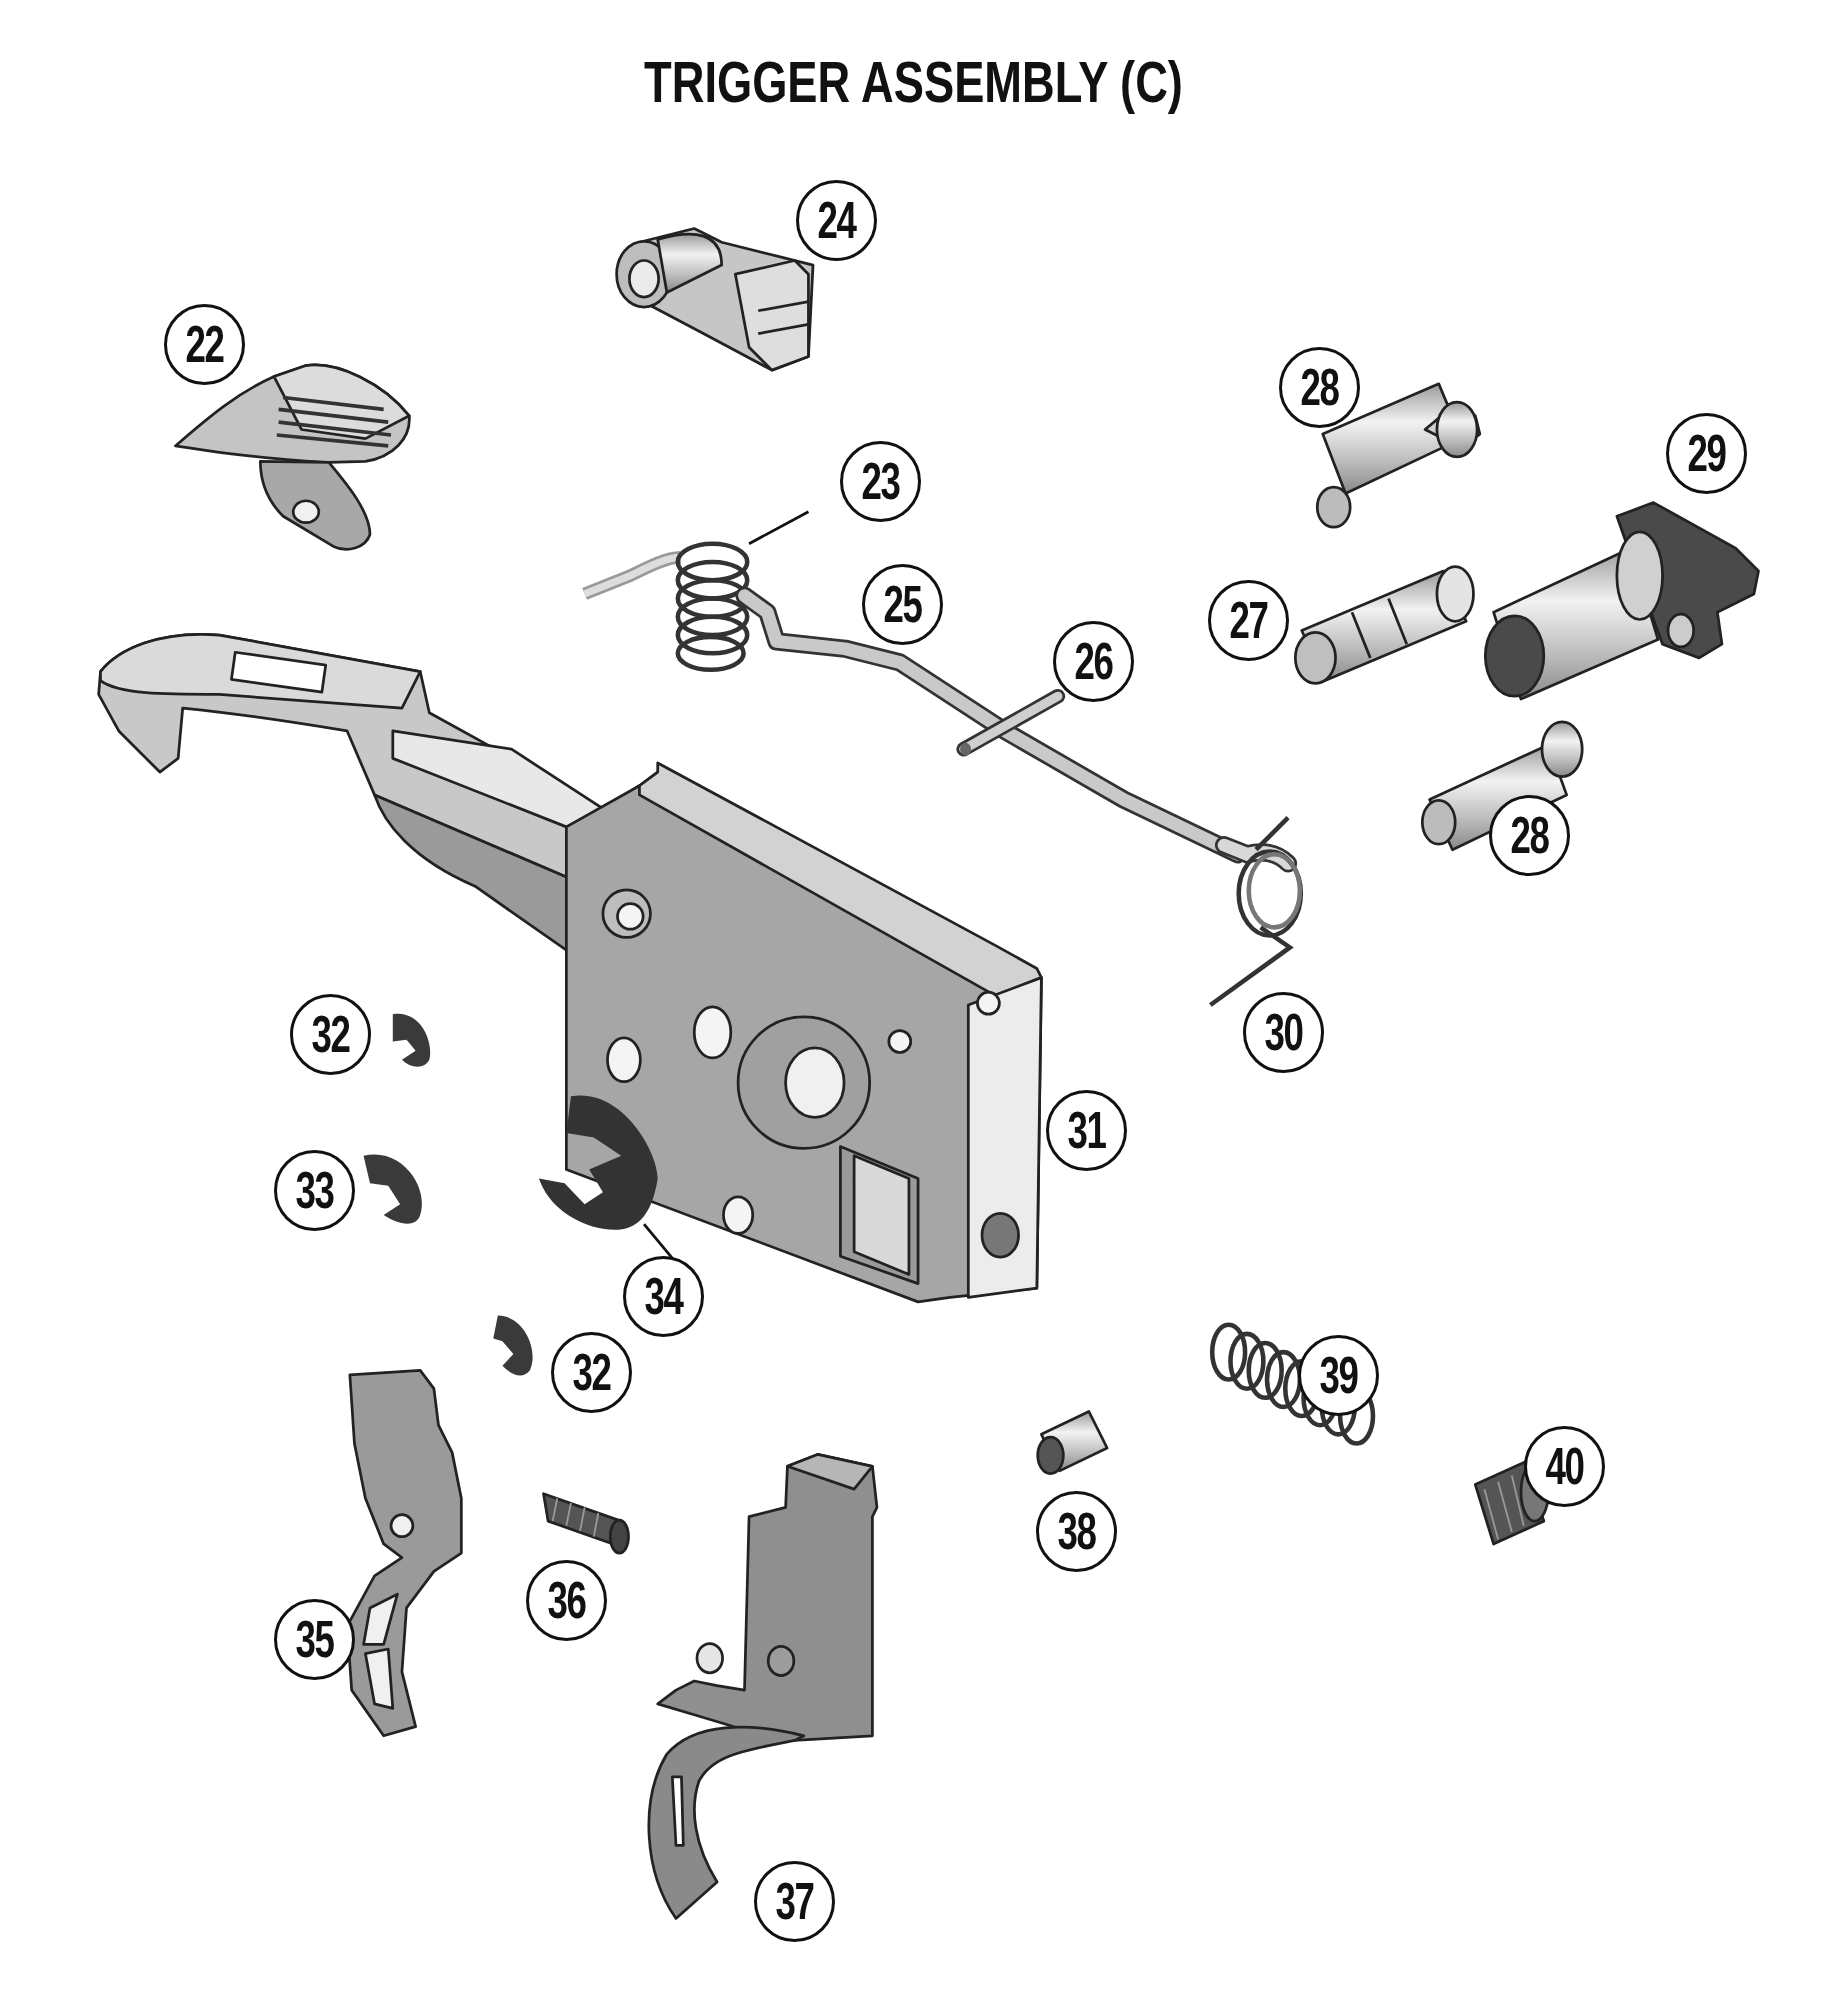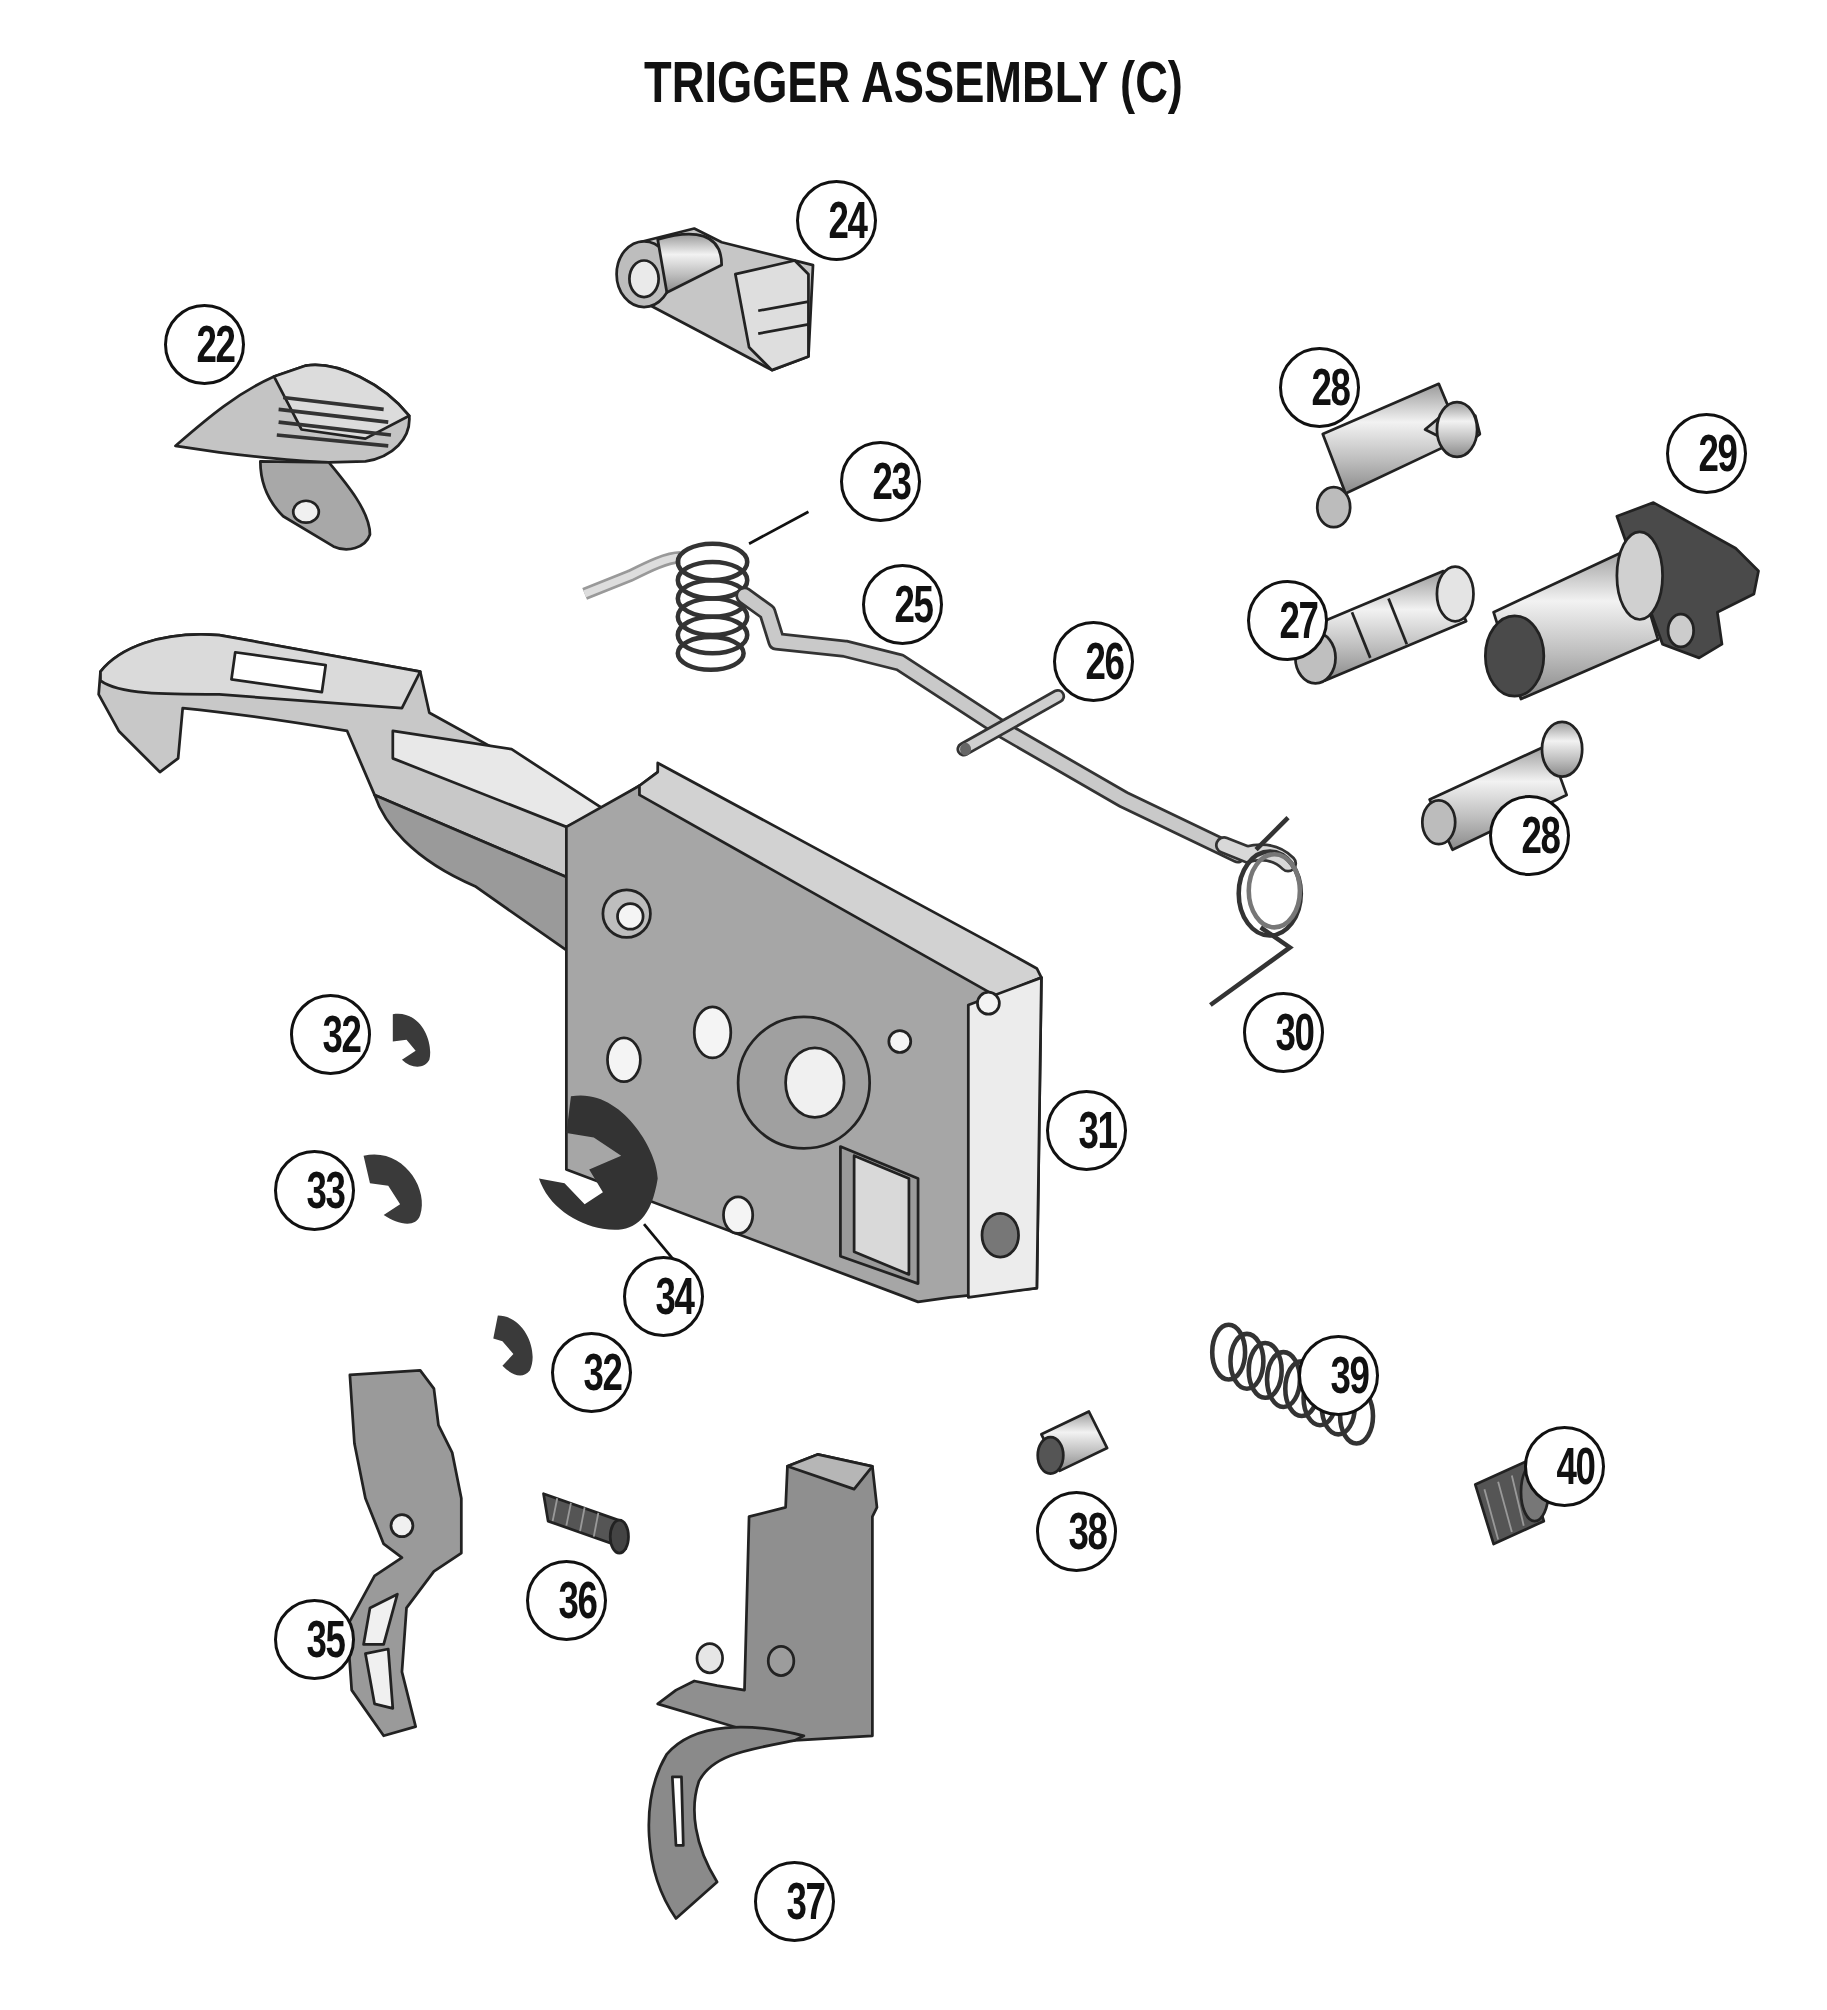--- a/index.html
+++ b/index.html
@@ -5,21 +5,21 @@
   html, body { margin: 0; padding: 0; background: #ffffff; }
   body { width: 1827px; height: 2010px; position: relative; overflow: hidden; font-family: "Liberation Sans", sans-serif; }
   .title {
     position: absolute; left: 0; right: 0; top: 48px; text-align: center;
     font-family: "Liberation Sans", sans-serif; font-weight: bold; font-size: 58px;
     color: #111111; letter-spacing: 0px; transform: scaleX(0.78); transform-origin: center;
   }
   svg.art { position: absolute; left: 0; top: 0; width: 1827px; height: 2010px; }
   .callout {
     position: absolute; width: 75px; height: 75px; border: 3.7px solid #111; border-radius: 50%;
-    background: #fff; display: flex; align-items: center; justify-content: flex-end;
+    background: #fff; display: flex; align-items: center; justify-content: center;
     transform: translate(-41px, -41px); box-sizing: content-box;
   }
   .callout span {
     font-family: "Liberation Sans", sans-serif; font-weight: bold; font-size: 51px; color: #111;
     display: inline-block; transform: scaleX(0.72); letter-spacing: -1.8px; line-height: 1;
   }
   .part-stroke { stroke: #222; stroke-width: 3; stroke-linejoin: round; }
 </style>
 </head>
 <body>
@@ -238,21 +238,21 @@
   </div>
 <div class="callout" style="left:1094px;top:662px">
     <span>26</span>
   </div>
 <div class="callout" style="left:1320px;top:388px">
     <span>28</span>
   </div>
 <div class="callout" style="left:1707px;top:454px">
     <span>29</span>
   </div>
-<div class="callout" style="left:1288px;top:621px">
+<div class="callout" style="left:1249px;top:621px">
     <span>27</span>
   </div>
 <div class="callout" style="left:1530px;top:836px">
     <span>28</span>
   </div>
 <div class="callout" style="left:1284px;top:1033px">
     <span>30</span>
   </div>
 <div class="callout" style="left:1087px;top:1131px">
     <span>31</span>

